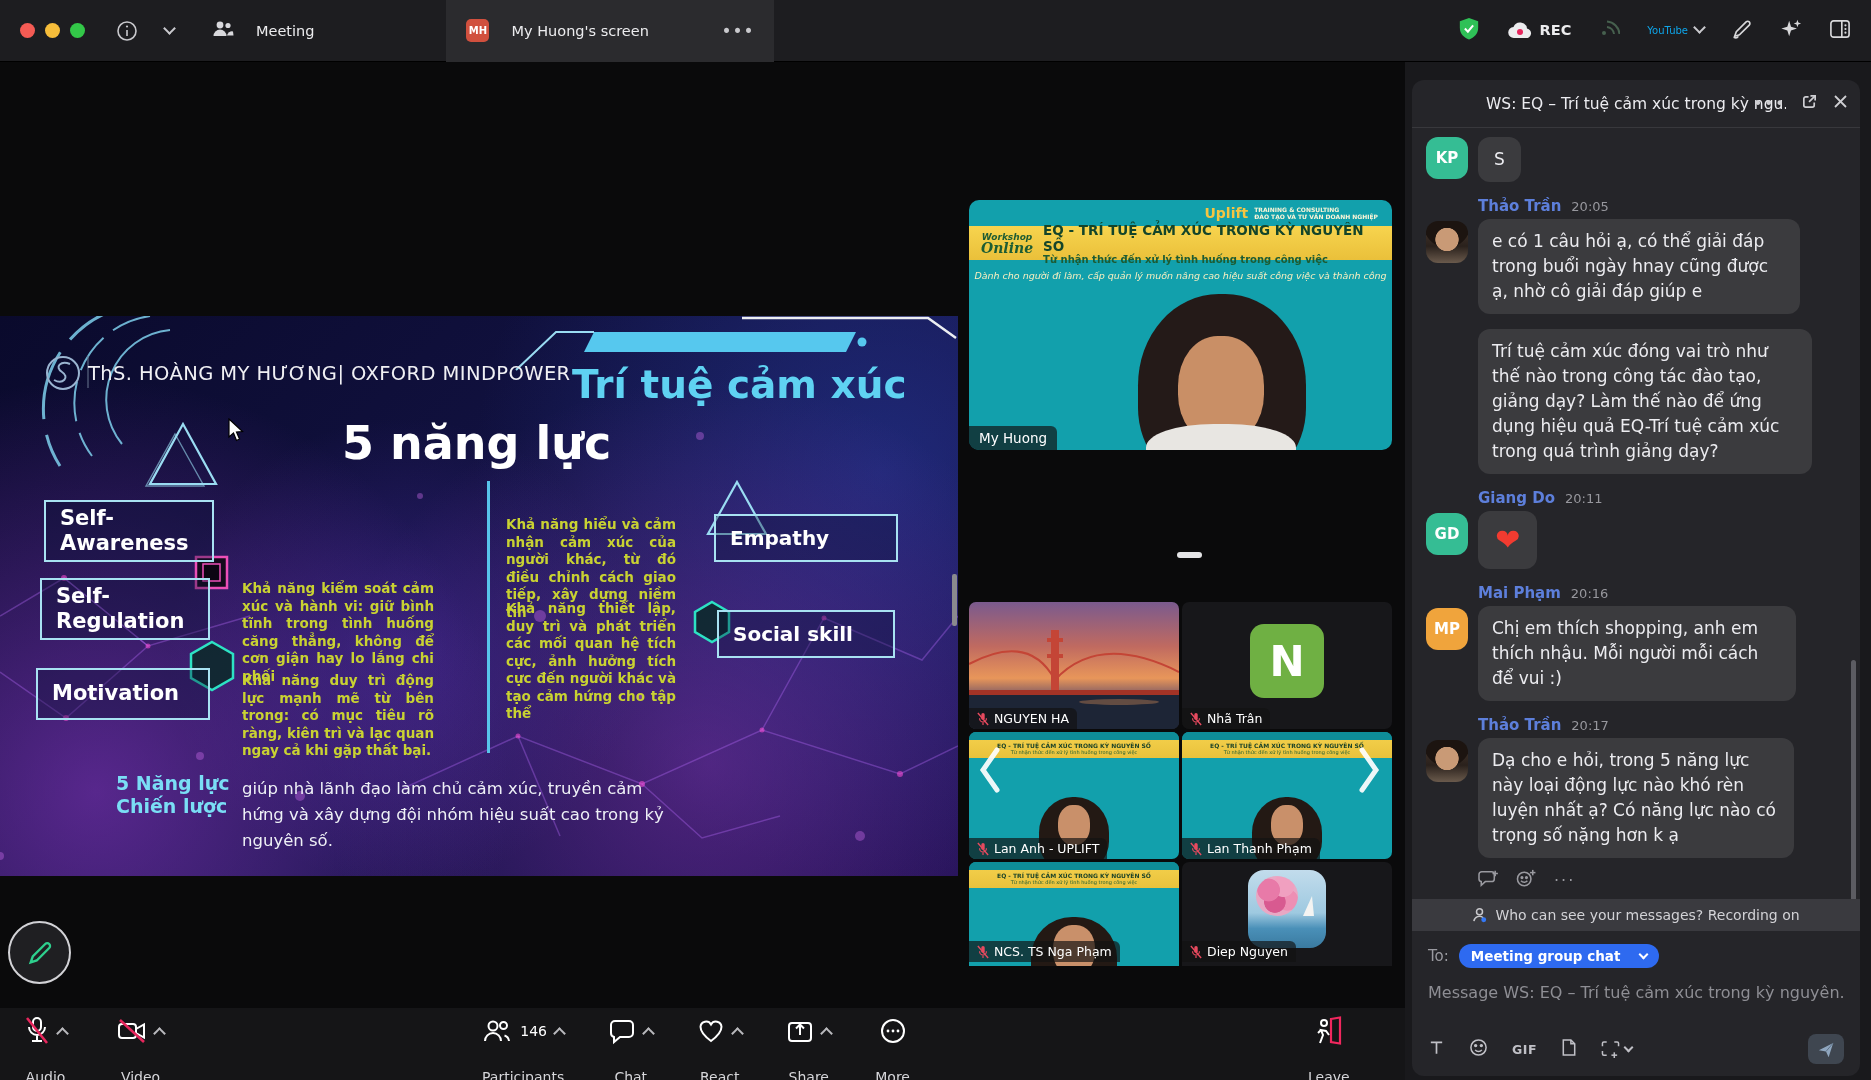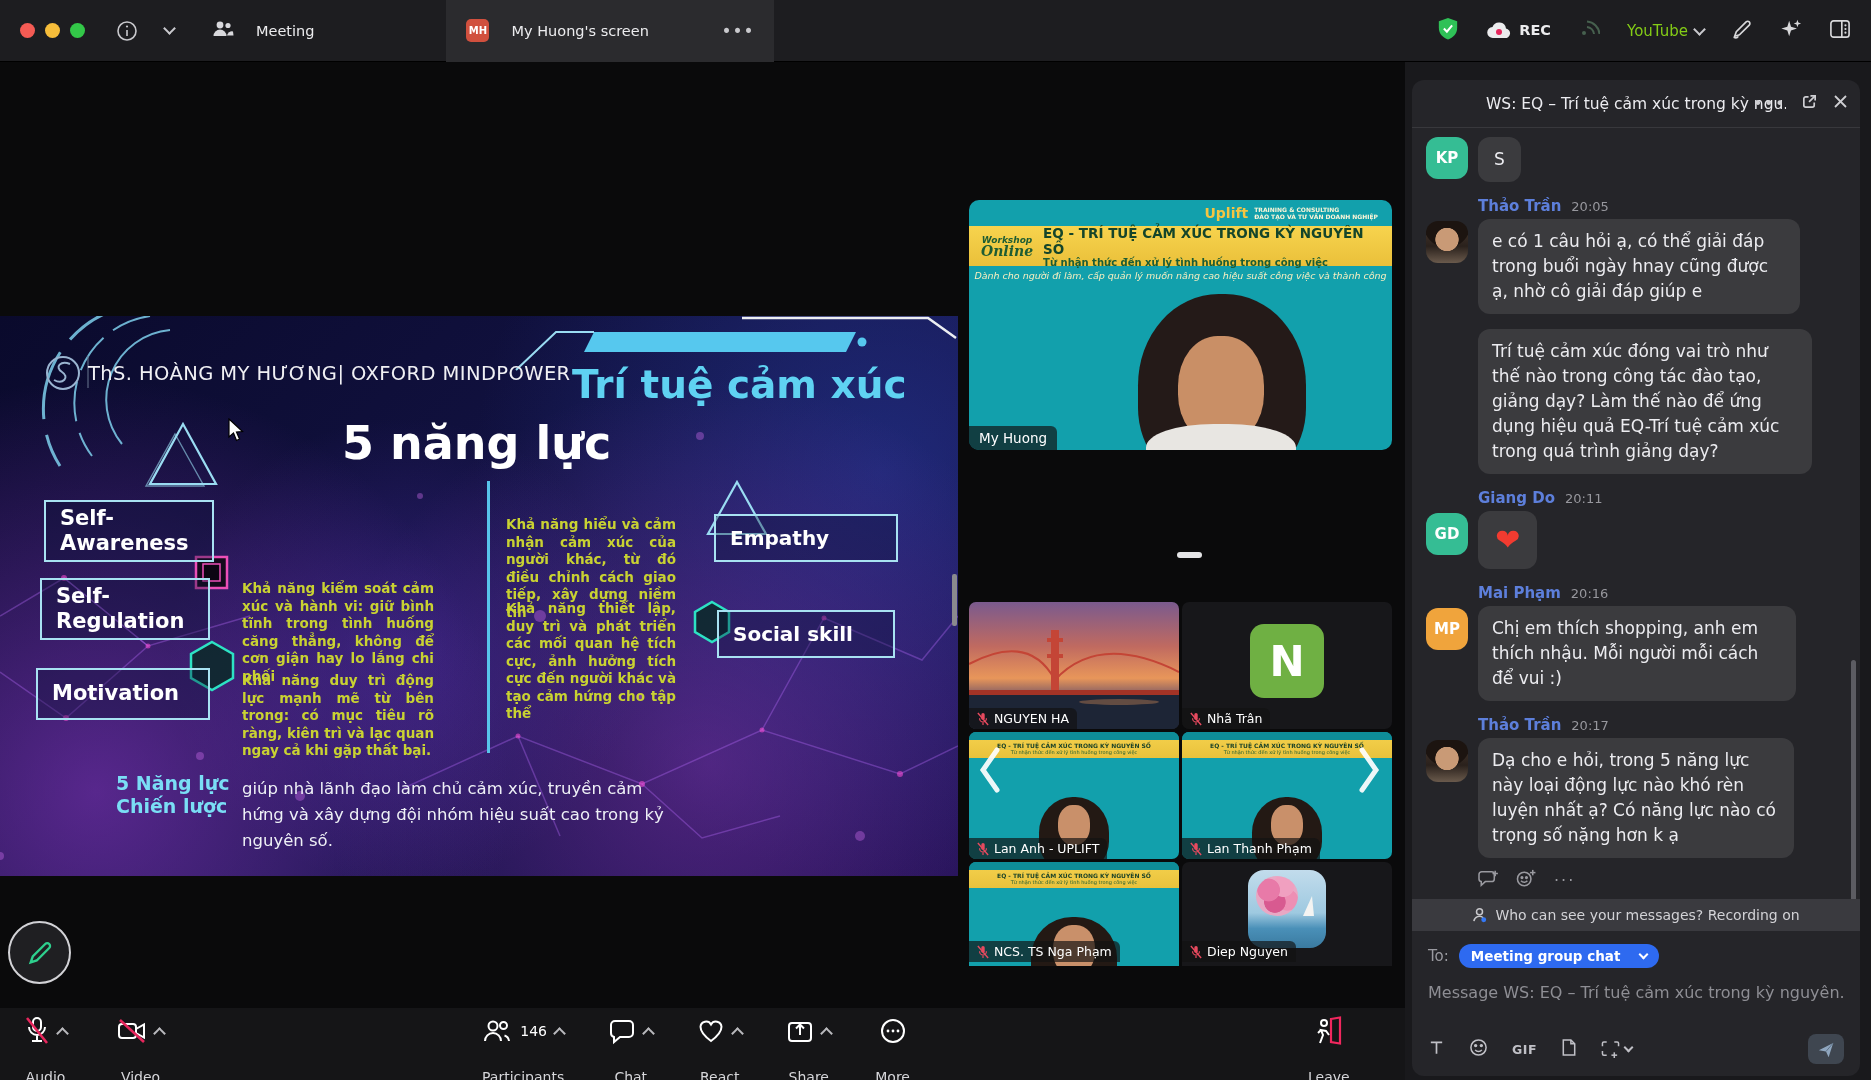--- a/index.html
+++ b/index.html
@@ -19,21 +19,21 @@
   .caret-dn{width:9px;height:9px;border-right:2px solid #c9c9cd;border-bottom:2px solid #c9c9cd;
             transform:rotate(45deg);margin-top:-4px;}
   .tab{display:flex;align-items:center;gap:22px;height:62px;padding:0 20px;font-size:14.5px;color:#ececee;}
   .tab.meeting{margin-left:18px;}
   .tab.active{background:#2b2b2e;margin-left:112px;width:328px;}
   .mh-badge{width:23px;height:23px;border-radius:5px;background:#d1503e;color:#fff;font-size:10px;
             font-weight:bold;display:flex;align-items:center;justify-content:center;flex:none;}
   .tab-dots{margin-left:auto;color:#c9c9cd;font-size:17px;letter-spacing:1px;}
   .top-right{margin-left:auto;display:flex;align-items:center;gap:27px;margin-right:20px;}
   .rec-group{display:flex;align-items:flex-start;gap:7px;font-size:14.5px;color:#ececee;font-weight:600;}
-  .yt-group{display:flex;align-items:center;gap:7px;font-size:15px;color:#84cc16;}
+  .yt-group{display:flex;align-items:flex-start;gap:7px;font-size:10px;color:#0ea5e9;}
 
   
   .stage{position:absolute;left:0;top:62px;width:1405px;height:1018px;background:#0a0a0b;}
   .rightbg{position:absolute;left:1405px;top:62px;width:466px;height:1018px;background:#19191c;}
 
   
   .slide{position:absolute;left:0;top:316px;width:958px;height:560px;overflow:hidden;
     background:
       radial-gradient(circle at 10% 85%, rgba(146,58,206,.55), transparent 42%),
       radial-gradient(circle at 42% 60%, rgba(92,52,188,.40), transparent 36%),
@@ -59,21 +59,21 @@
   .annot{position:absolute;left:8px;top:921px;width:63px;height:63px;border-radius:50%;
          border:2px solid #d2d2d6;background:#1f1f22;display:flex;align-items:center;justify-content:center;}
 
   
   .speaker{position:absolute;left:969px;top:200px;width:423px;height:250px;border-radius:10px;
            overflow:hidden;background:#12a0ac;}
   .sp-head{position:absolute;left:0;top:0;width:100%;height:26px;display:flex;align-items:center;
            justify-content:flex-end;padding-right:14px;gap:6px;}
   .uplift{color:#f5c542;font-weight:bold;font-size:14px;}
   .up-sub{font-size:6px;line-height:7px;color:#fdf6d8;font-weight:600;}
-  .sp-banner{position:absolute;left:0;top:26px;width:100%;height:40px;
+  .sp-banner{position:absolute;left:0;top:26px;width:100%;height:34px;
              background:linear-gradient(180deg,#f7d44e,#eac03a);display:flex;align-items:center;gap:10px;padding:0 12px;}
   .wk{color:#1d5c33;font-style:italic;line-height:11px;flex:none;text-align:center;}
   .wk .w1{font-size:9px;font-weight:600;}
   .wk .w2{font-family:"DejaVu Serif","Liberation Serif",serif;font-size:14px;font-weight:bold;}
   .sp-b1{color:#14452a;font-weight:bold;font-size:13.5px;}
   .sp-b2{color:#1d5c33;font-weight:600;font-size:10px;}
   .sp-note{position:absolute;left:0;top:70px;width:100%;text-align:center;font-style:italic;
            font-size:9.5px;color:#f8efc0;}
   .sp-person .hair{position:absolute;right:86px;bottom:-34px;width:168px;height:190px;background:#241a18;
                    border-radius:48% 48% 40% 40%;}

